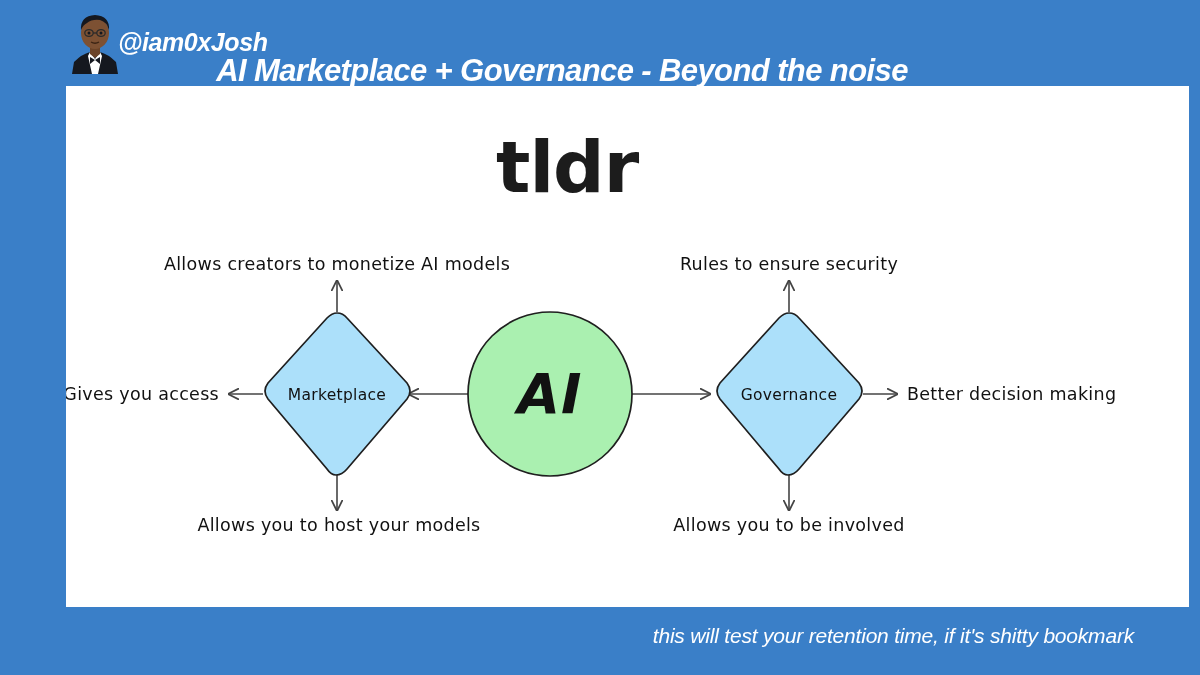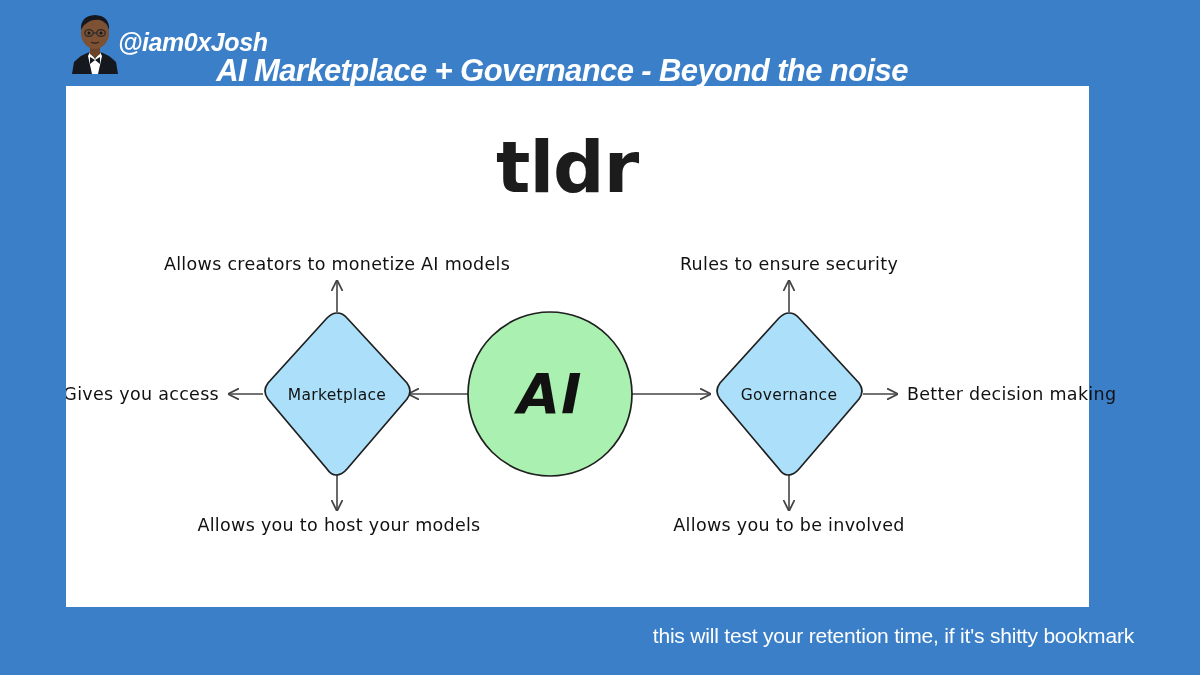--- a/index.html
+++ b/index.html
@@ -56,21 +56,21 @@
     color: #ffffff;
     letter-spacing: -0.6px;
     white-space: nowrap;
   }
 
   
   #board {
     position: absolute;
     left: 66px;
     top: 86px;
-    width: 1023px;
+    width: 1123px;
     height: 521px;
     background: #ffffff;
   }
 
   
   #tldr-group {
     position: absolute;
     left: 430px;
     top: 47px;
     display: flex;
@@ -123,20 +123,21 @@
     stroke: #1f1f1f;
     stroke-width: 1.7;
   }
 
   
   #footer-caption {
     position: absolute;
     right: 66px;
     top: 624px;
     font-size: 21px;
+    font-style: italic;
     color: #ffffff;
     letter-spacing: -0.2px;
     white-space: nowrap;
   }
 </style>
 </head>
 <body>
 
 <div id="header">
 

